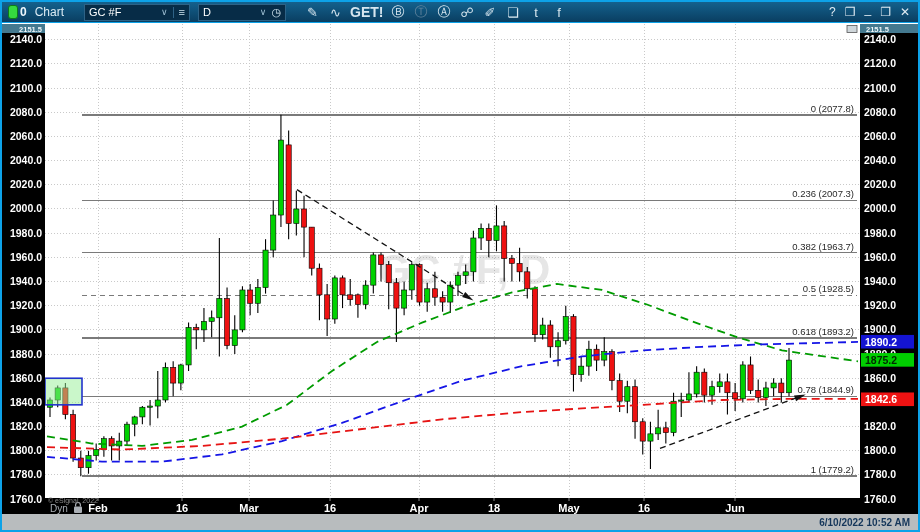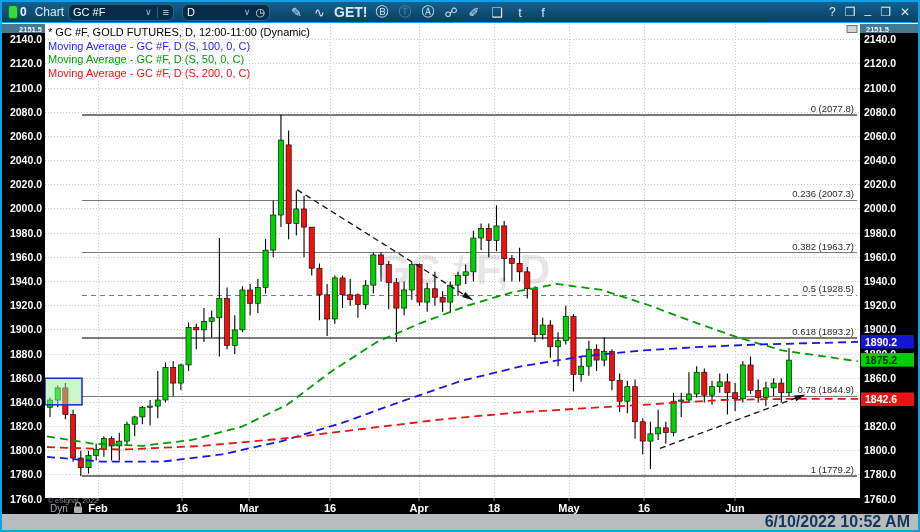--- a/index.html
+++ b/index.html
@@ -2,41 +2,41 @@
 <html><head>
 <meta charset="utf-8">
 <style>
   html,body{margin:0;padding:0;background:#e8e8e8;font-family:"Liberation Sans",sans-serif;}
   .window{position:relative;width:920px;height:532px;background:#ffffff;border:2px solid #0da2e8;box-sizing:border-box;overflow:hidden;}
   
   .titlebar{position:absolute;top:0;left:0;right:0;height:20px;display:flex;align-items:center;
     background:linear-gradient(#14618d,#0a3e61);border-bottom:1px solid #0da2e8;color:#e8f2f8;font-size:12px;z-index:5;}
   .green-pill{display:inline-block;width:8px;height:12px;background:#35d93f;border:1px solid #0d7a18;border-radius:3px;margin:0 2px 0 6px;}
   .win-num{font-weight:bold;color:#eef6fb;margin-right:8px;}
-  .tb-title{margin-right:4px;color:#dcebf4;text-align:right;}
-  .tb-field{display:flex;align-items:center;height:15px;background:#072c47;border:1px solid #2e6286;border-radius:6px;
+  .tb-title{margin-right:20px;color:#dcebf4;text-align:right;}
+  .tb-field{display:flex;align-items:center;height:15px;background:#072c47;border:1px solid #2e6286;border-radius:0;
     padding:0 4px;margin-right:8px;color:#fff;font-size:11px;gap:5px;}
   .tb-field .chev{font-size:9px;color:#9fc0d4;}
   .tb-field .sep{width:1px;height:11px;background:#2e6286;}
   .tb-field .hamb{font-size:11px;color:#cfe3ee;}
   .sym-box{width:96px;justify-content:space-between;}
   .int-box{width:78px;justify-content:space-between;}
   #tool-icons{display:flex;align-items:center;gap:6px;margin-left:10px;}
   .tbicon{display:inline-block;min-width:17px;text-align:center;font-size:13px;color:#d7e6ef;}
   .tbicon.small{font-size:14px;font-weight:bold;letter-spacing:0;}
   .tbicon.dim{color:#5f839c;}
   .tb-right{margin-left:auto;display:flex;align-items:center;gap:9px;margin-right:8px;color:#dfeaf2;font-size:12px;}
   .ctrl{cursor:default;}
   .ctrl-min{position:relative;top:-3px;}
   
   .legend{position:absolute;left:46px;top:24px;z-index:4;font-size:11px;line-height:13.5px;white-space:nowrap;}
   
   .statusbar{position:absolute;left:0;right:0;bottom:0;height:16px;background:#b8bcbe;z-index:5;
     display:flex;align-items:center;justify-content:flex-end;padding-right:8px;box-sizing:border-box;
-    font-size:16px;font-weight:bold;color:#14365a;}
+    font-size:10px;font-weight:bold;color:#14365a;}
   svg{position:absolute;left:0;top:0;z-index:1;}
   text{font-family:"Liberation Sans",sans-serif;}
 </style>
 </head>
 <body>
 
 <div class="window">
 
   <svg id="chart-svg" width="920" height="532">
       <rect x="43" y="22" width="815" height="474" fill="#ffffff"></rect>
@@ -421,23 +421,17 @@
 
     <div class="tb-right">
       <span class="ctrl">?</span>
       <span class="ctrl">❒</span>
       <span class="ctrl ctrl-min">_</span>
       <span class="ctrl">❐</span>
       <span class="ctrl">✕</span>
     </div>
   </div>
 
-  <div class="legend">
-    <div class="legend-row" style="color: rgb(0, 0, 0);">* GC #F, GOLD FUTURES, D, 12:00-11:00 (Dynamic)</div>
-    <div class="legend-row" style="color: rgb(31, 31, 255);">Moving Average - GC #F, D (S, 100, 0, C)</div>
-    <div class="legend-row" style="color: rgb(0, 155, 0);">Moving Average - GC #F, D (S, 50, 0, C)</div>
-    <div class="legend-row" style="color: rgb(240, 20, 20);">Moving Average - GC #F, D (S, 200, 0, C)</div>
-  </div>
 
   <div class="statusbar">
     <span>6/10/2022 10:52 AM</span>
   </div>
 </div>
 
 </body></html>

